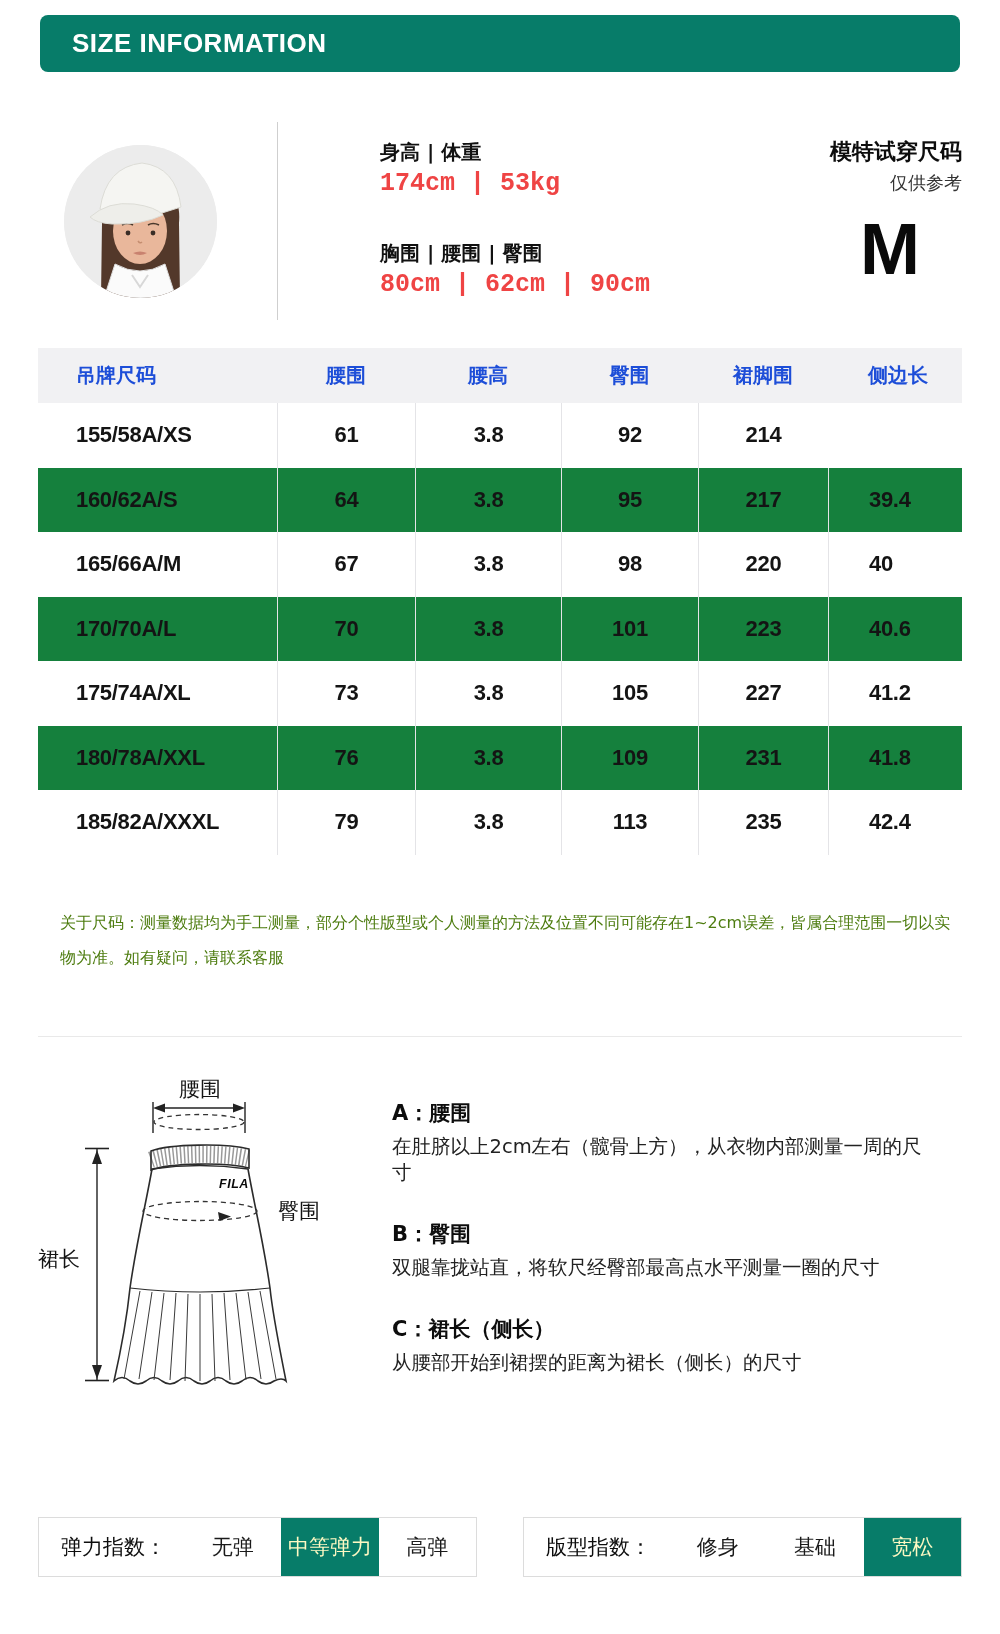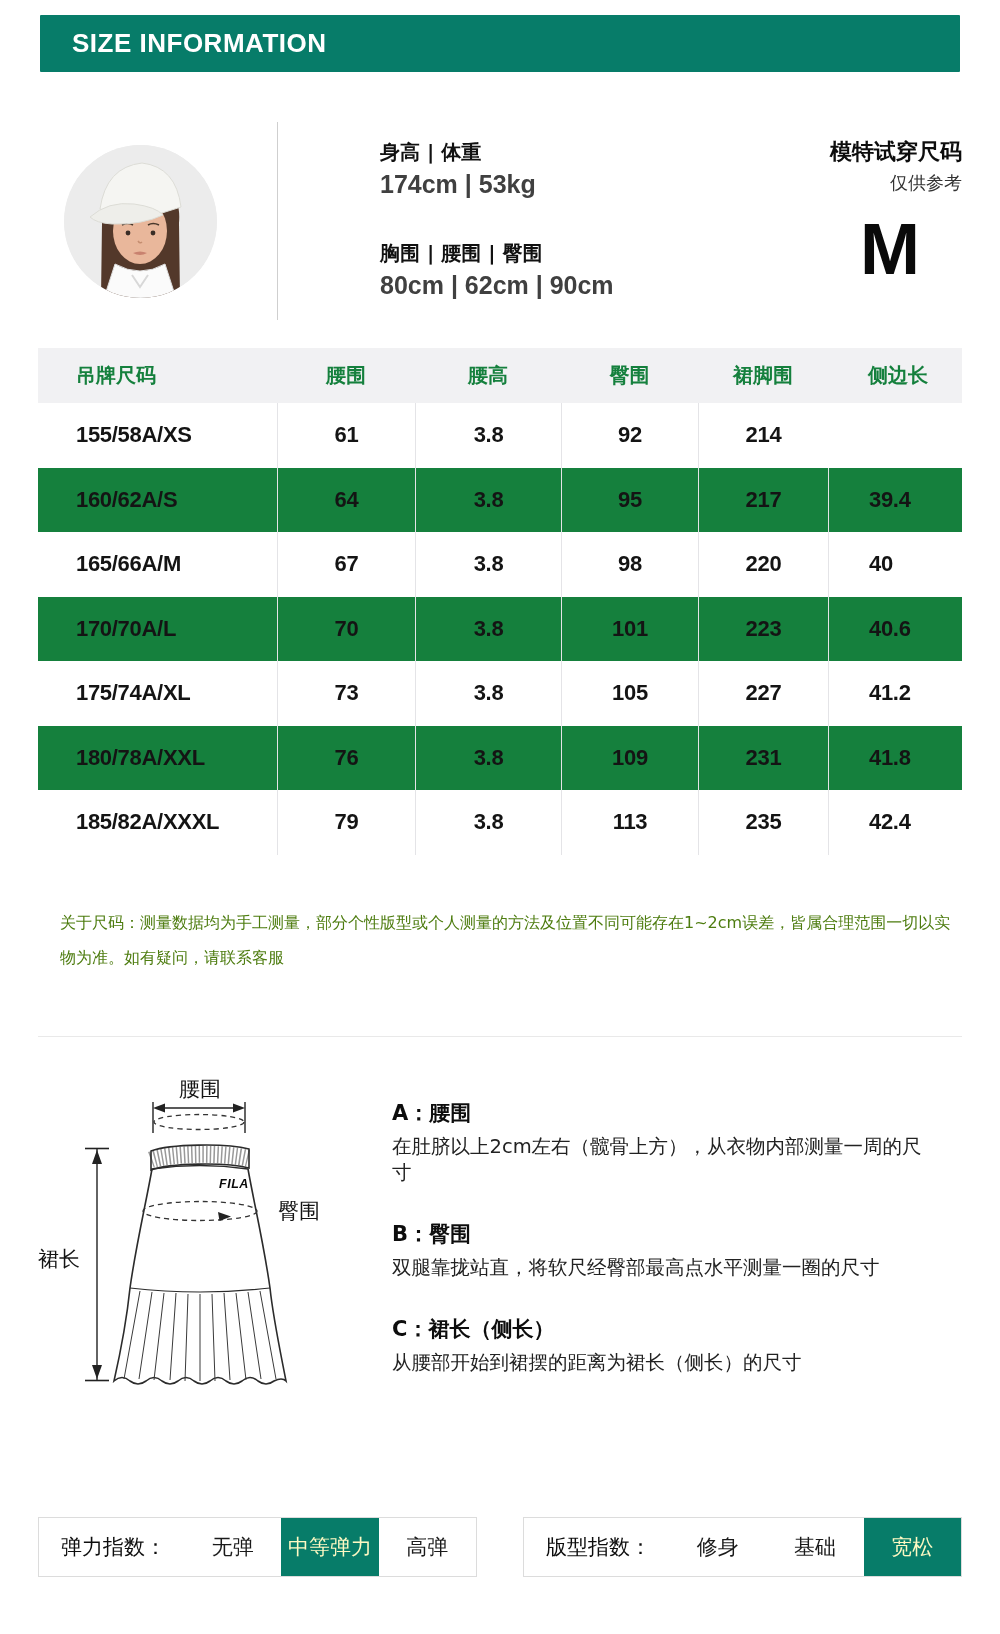--- a/index.html
+++ b/index.html
@@ -3,50 +3,50 @@
 <meta charset="utf-8">
 <style>
   :root{ --accent:#077c69; }
   *{margin:0;padding:0;box-sizing:border-box}
   html,body{background:#fff}
   body{font-family:"DejaVu Sans","Liberation Sans",sans-serif;color:#141414}
   .page{position:relative;width:1000px;height:1634px;background:#fff;overflow:hidden}
 
   
   .title-bar{position:absolute;left:40px;top:15px;width:920px;height:57px;
-    background:var(--accent);border-radius:1px;display:flex;align-items:center;
+    background:var(--accent);border-radius:8px;display:flex;align-items:center;
     padding-left:32px;color:#fff;font-family:"Liberation Sans",sans-serif;
     font-weight:700;font-size:26px;letter-spacing:.5px}
 
   
   .avatar{position:absolute;left:64px;top:145px;width:153px;height:153px;border-radius:50%;overflow:hidden;background:#ececec}
   .v-divider{position:absolute;left:277px;top:122px;width:1px;height:198px;background:#cfcfcf}
   .model-stats{position:absolute;left:380px;top:140px}
   .stat-label{font-size:20px;font-weight:700;color:#111;line-height:24px}
-  .stat-value{font-size:25px;font-weight:700;color:#404040;line-height:30px;margin-top:5px;font-family:Liberation Sans, sans-serif}
+  .stat-value{font-size:25px;font-weight:700;color:#ef4444;line-height:30px;margin-top:5px;font-family:Liberation Mono, monospace}
   .stat-group2{margin-top:42px}
   .fitting{position:absolute;right:38px;top:138px;text-align:right}
   .fitting-label{font-size:22px;font-weight:700;color:#0d0d0d;line-height:27px}
   .fitting-note{font-size:18px;color:#333;line-height:22px;margin-top:7px}
   .fitting-size{font-size:72px;font-weight:800;color:#0a0a0a;line-height:58px;margin-top:26px;padding-right:42px;font-family:"Liberation Sans","DejaVu Sans",sans-serif}
 
   
   .size-table{position:absolute;left:38px;top:348px;width:924px}
   .trow{display:flex;align-items:center}
   .hrow{height:55px;background:#f1f1f3}
   .drow{height:64.5px}
   .drow.alt{background:#15803d}
   .cell{height:100%;display:flex;align-items:center;justify-content:center;
     font-family:"Liberation Sans","DejaVu Sans",sans-serif;font-weight:700;font-size:22px;letter-spacing:-.3px}
   .drow .cell{border-left:1px solid #e4e4e7}
   .drow .cell:first-child{border-left:none}
   .c0{width:239px;justify-content:flex-start;padding-left:38px;font-size:22px}
   .c1{width:138px}.c2{width:146px}.c3{width:137px}.c4{width:130px}
   .c5{width:134px;justify-content:flex-start;padding-left:40px}
-  .hrow .cell{font-family:"DejaVu Sans","Liberation Sans",sans-serif;font-weight:600;font-size:20px;letter-spacing:0;color:#15803d}
+  .hrow .cell{font-family:"DejaVu Sans","Liberation Sans",sans-serif;font-weight:600;font-size:20px;letter-spacing:0;color:#1d4ed8}
 
   
   .size-note{position:absolute;left:60px;top:905px;width:900px;font-size:16px;color:#4d7c0f;line-height:35px}
 
   .hr{position:absolute;left:38px;top:1036px;width:924px;height:1px;background:#e9e9e9}
 
   
   .diagram{position:absolute;left:30px;top:1045px;width:330px;height:345px}
   .diagram text{font-family:"DejaVu Sans","Liberation Sans",sans-serif;fill:#141414;font-size:21px}
   .diagram .brand{font-family:"Liberation Sans",sans-serif;font-size:12.5px;font-style:italic;font-weight:800;letter-spacing:.5px;fill:#0a0a0a}

